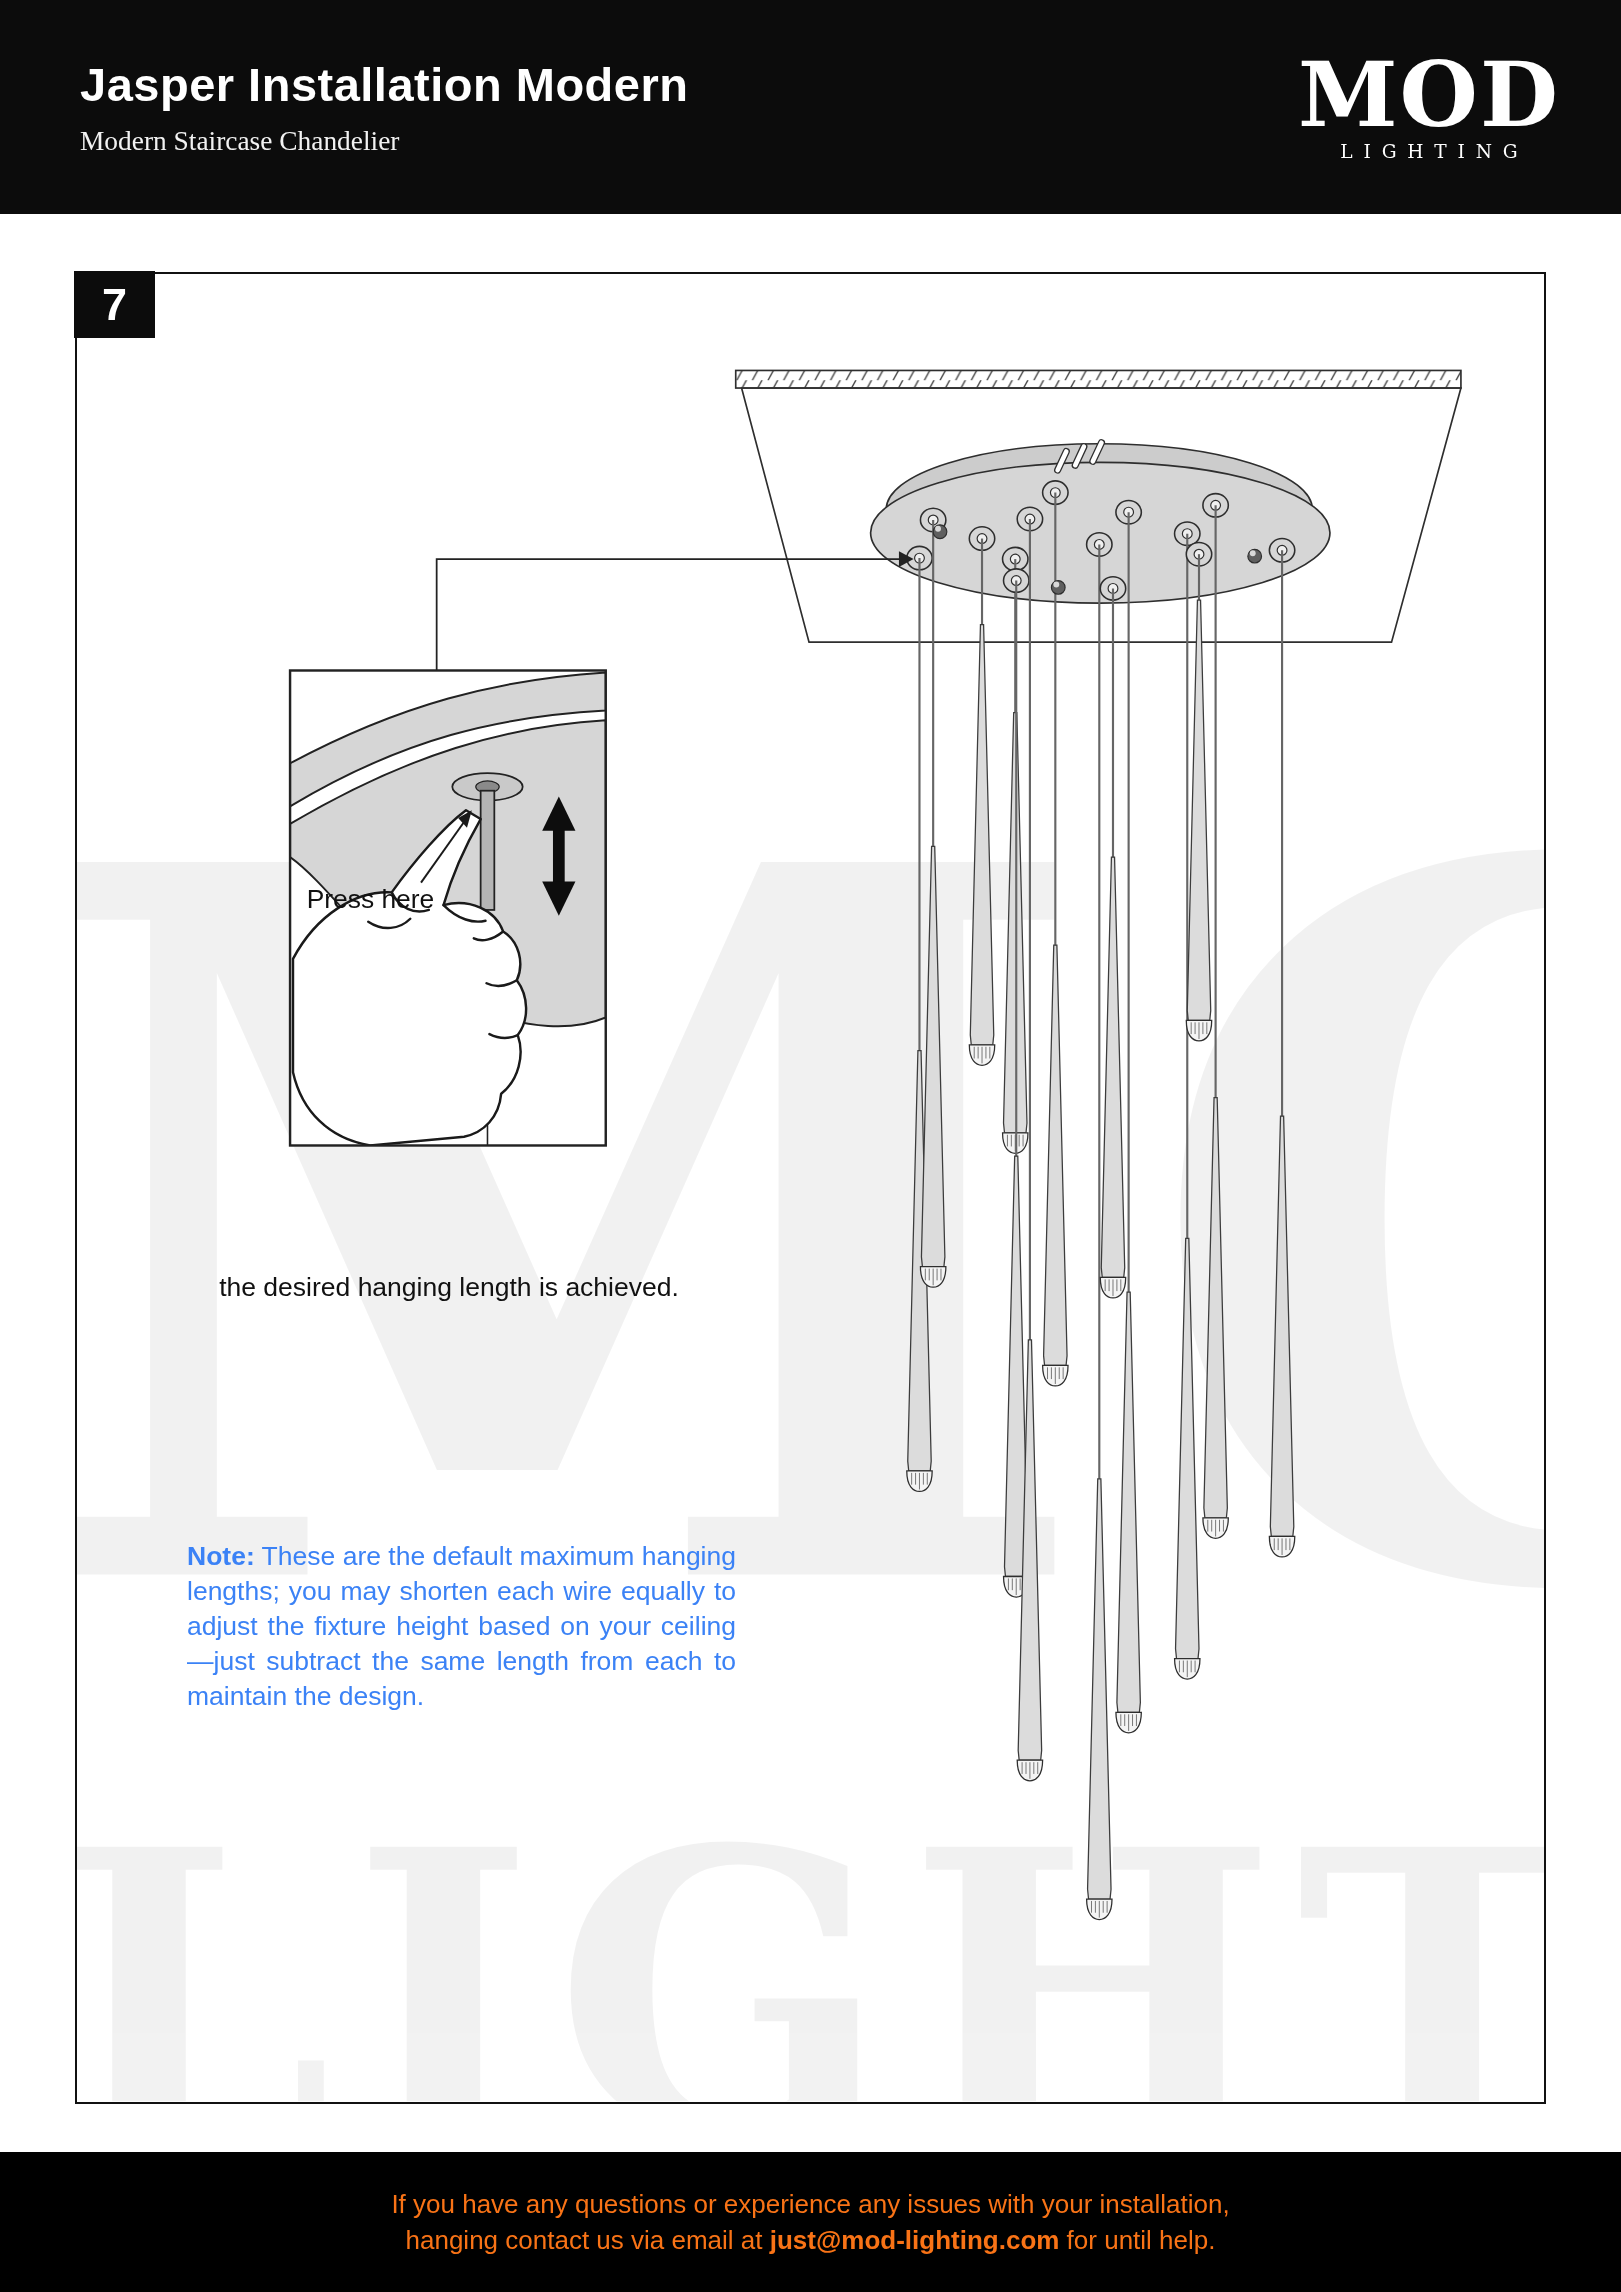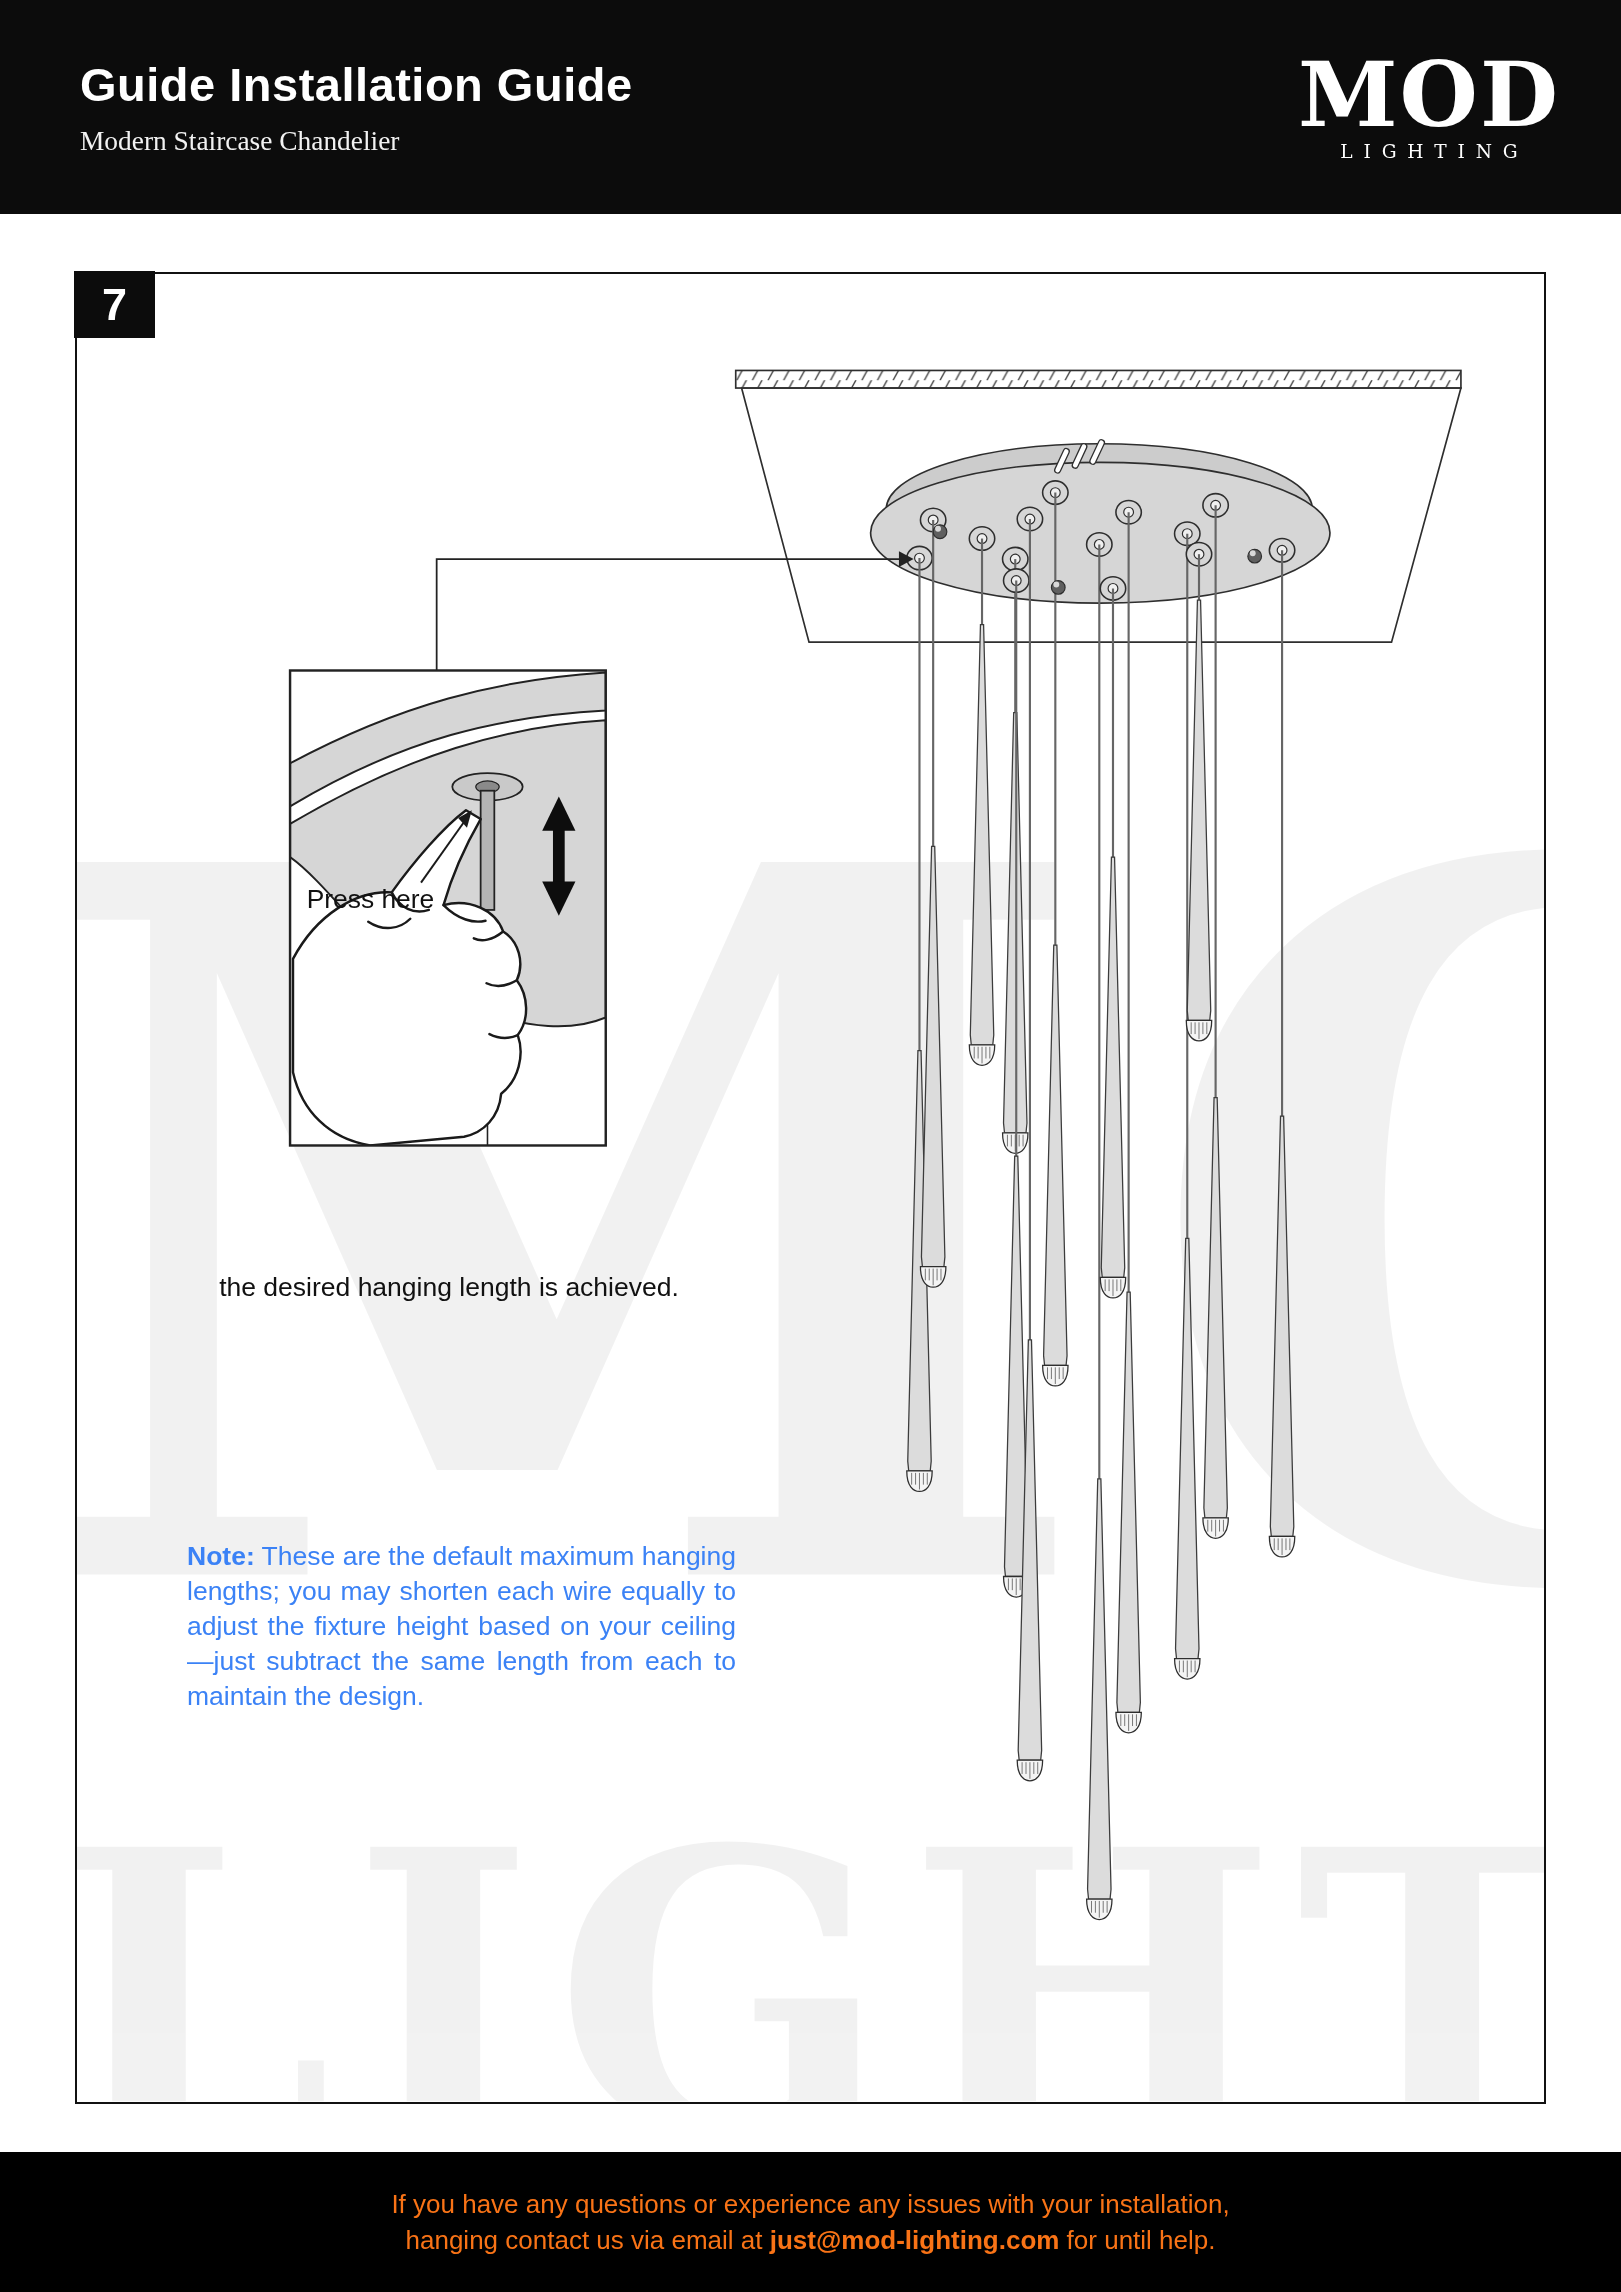--- a/index.html
+++ b/index.html
@@ -34,21 +34,21 @@
   .footer { position:absolute; left:0; top:2152px; width:1621px; height:140px; background:#000;
             display:flex; flex-direction:column; align-items:center; justify-content:center;
             color:#f97316; font-size:26px; line-height:36px; text-align:center; }
   .footer b { font-weight:bold; }
 </style>
 </head>
 <body>
 
 <div class="header">
   <div class="header-titles">
-    <div class="doc-title">Guide Installation Guide</div>
+    <div class="doc-title">Jasper Installation Modern</div>
     <div class="doc-subtitle">Modern Staircase Chandelier</div>
   </div>
   <div class="brand">
     <div class="brand-mod">MOD</div>
     <div class="brand-lighting">LIGHTING</div>
   </div>
 </div>
 
 <div class="panel">
   <div class="step-badge">7</div>

